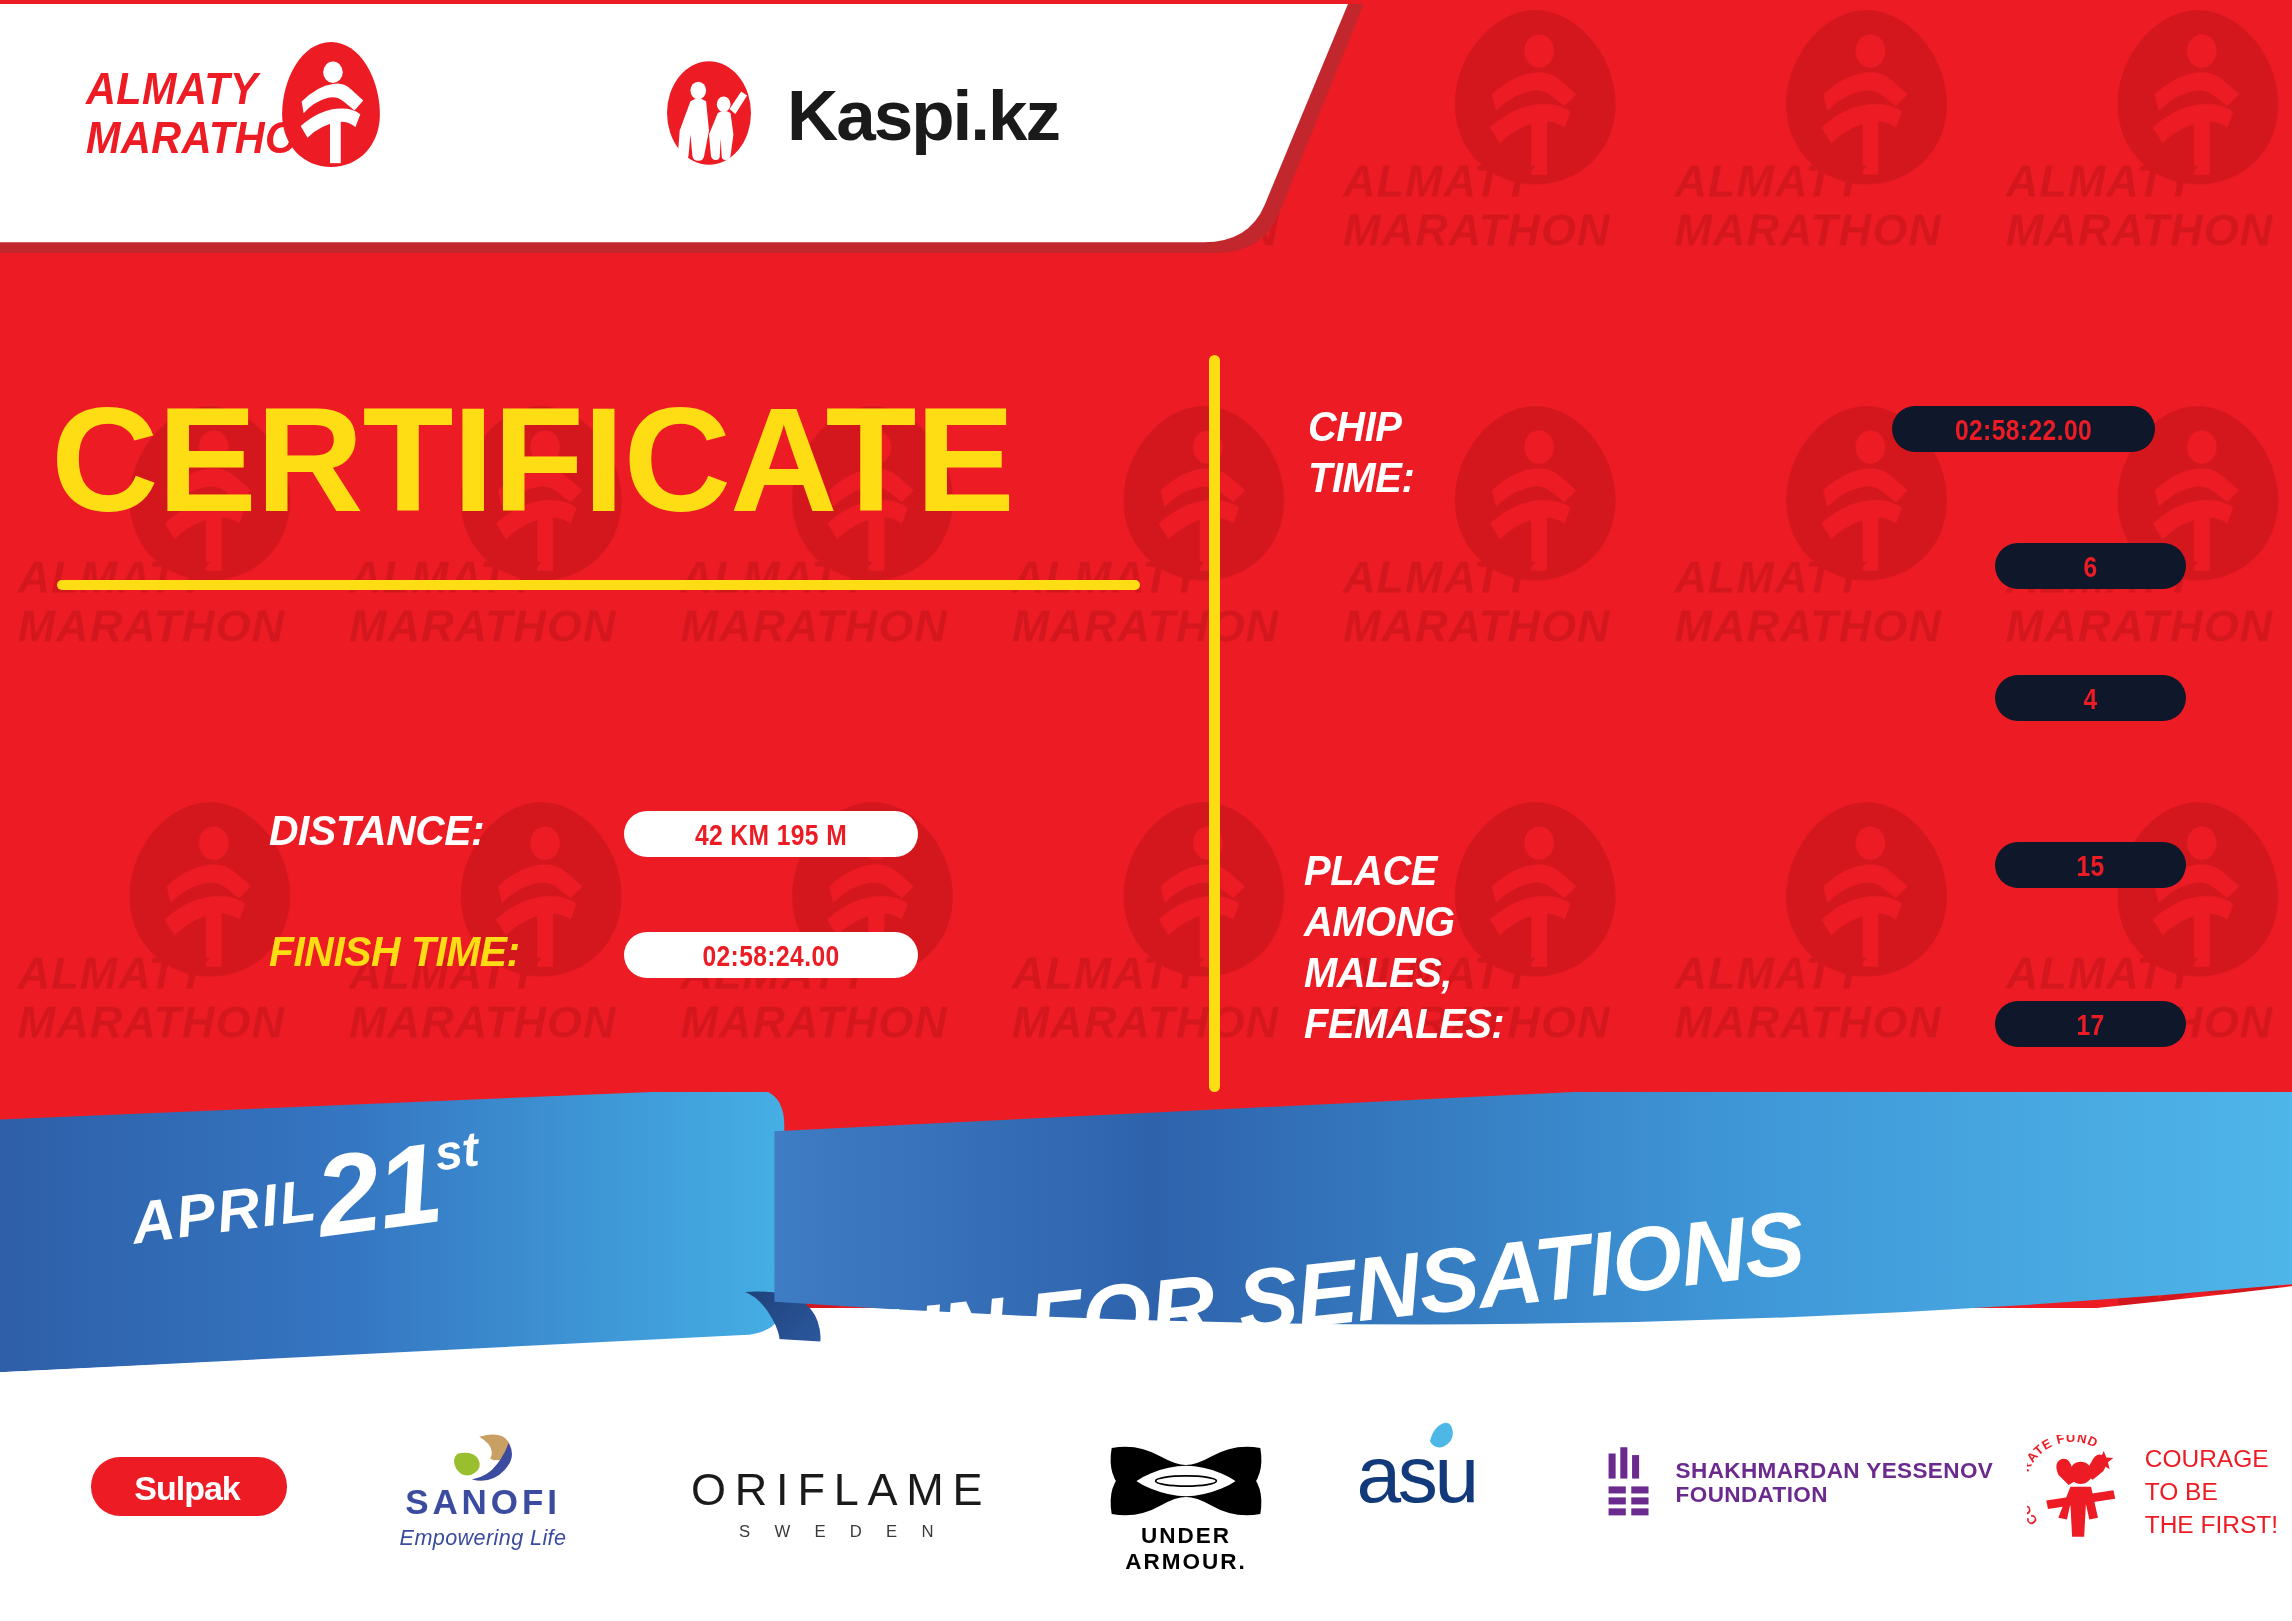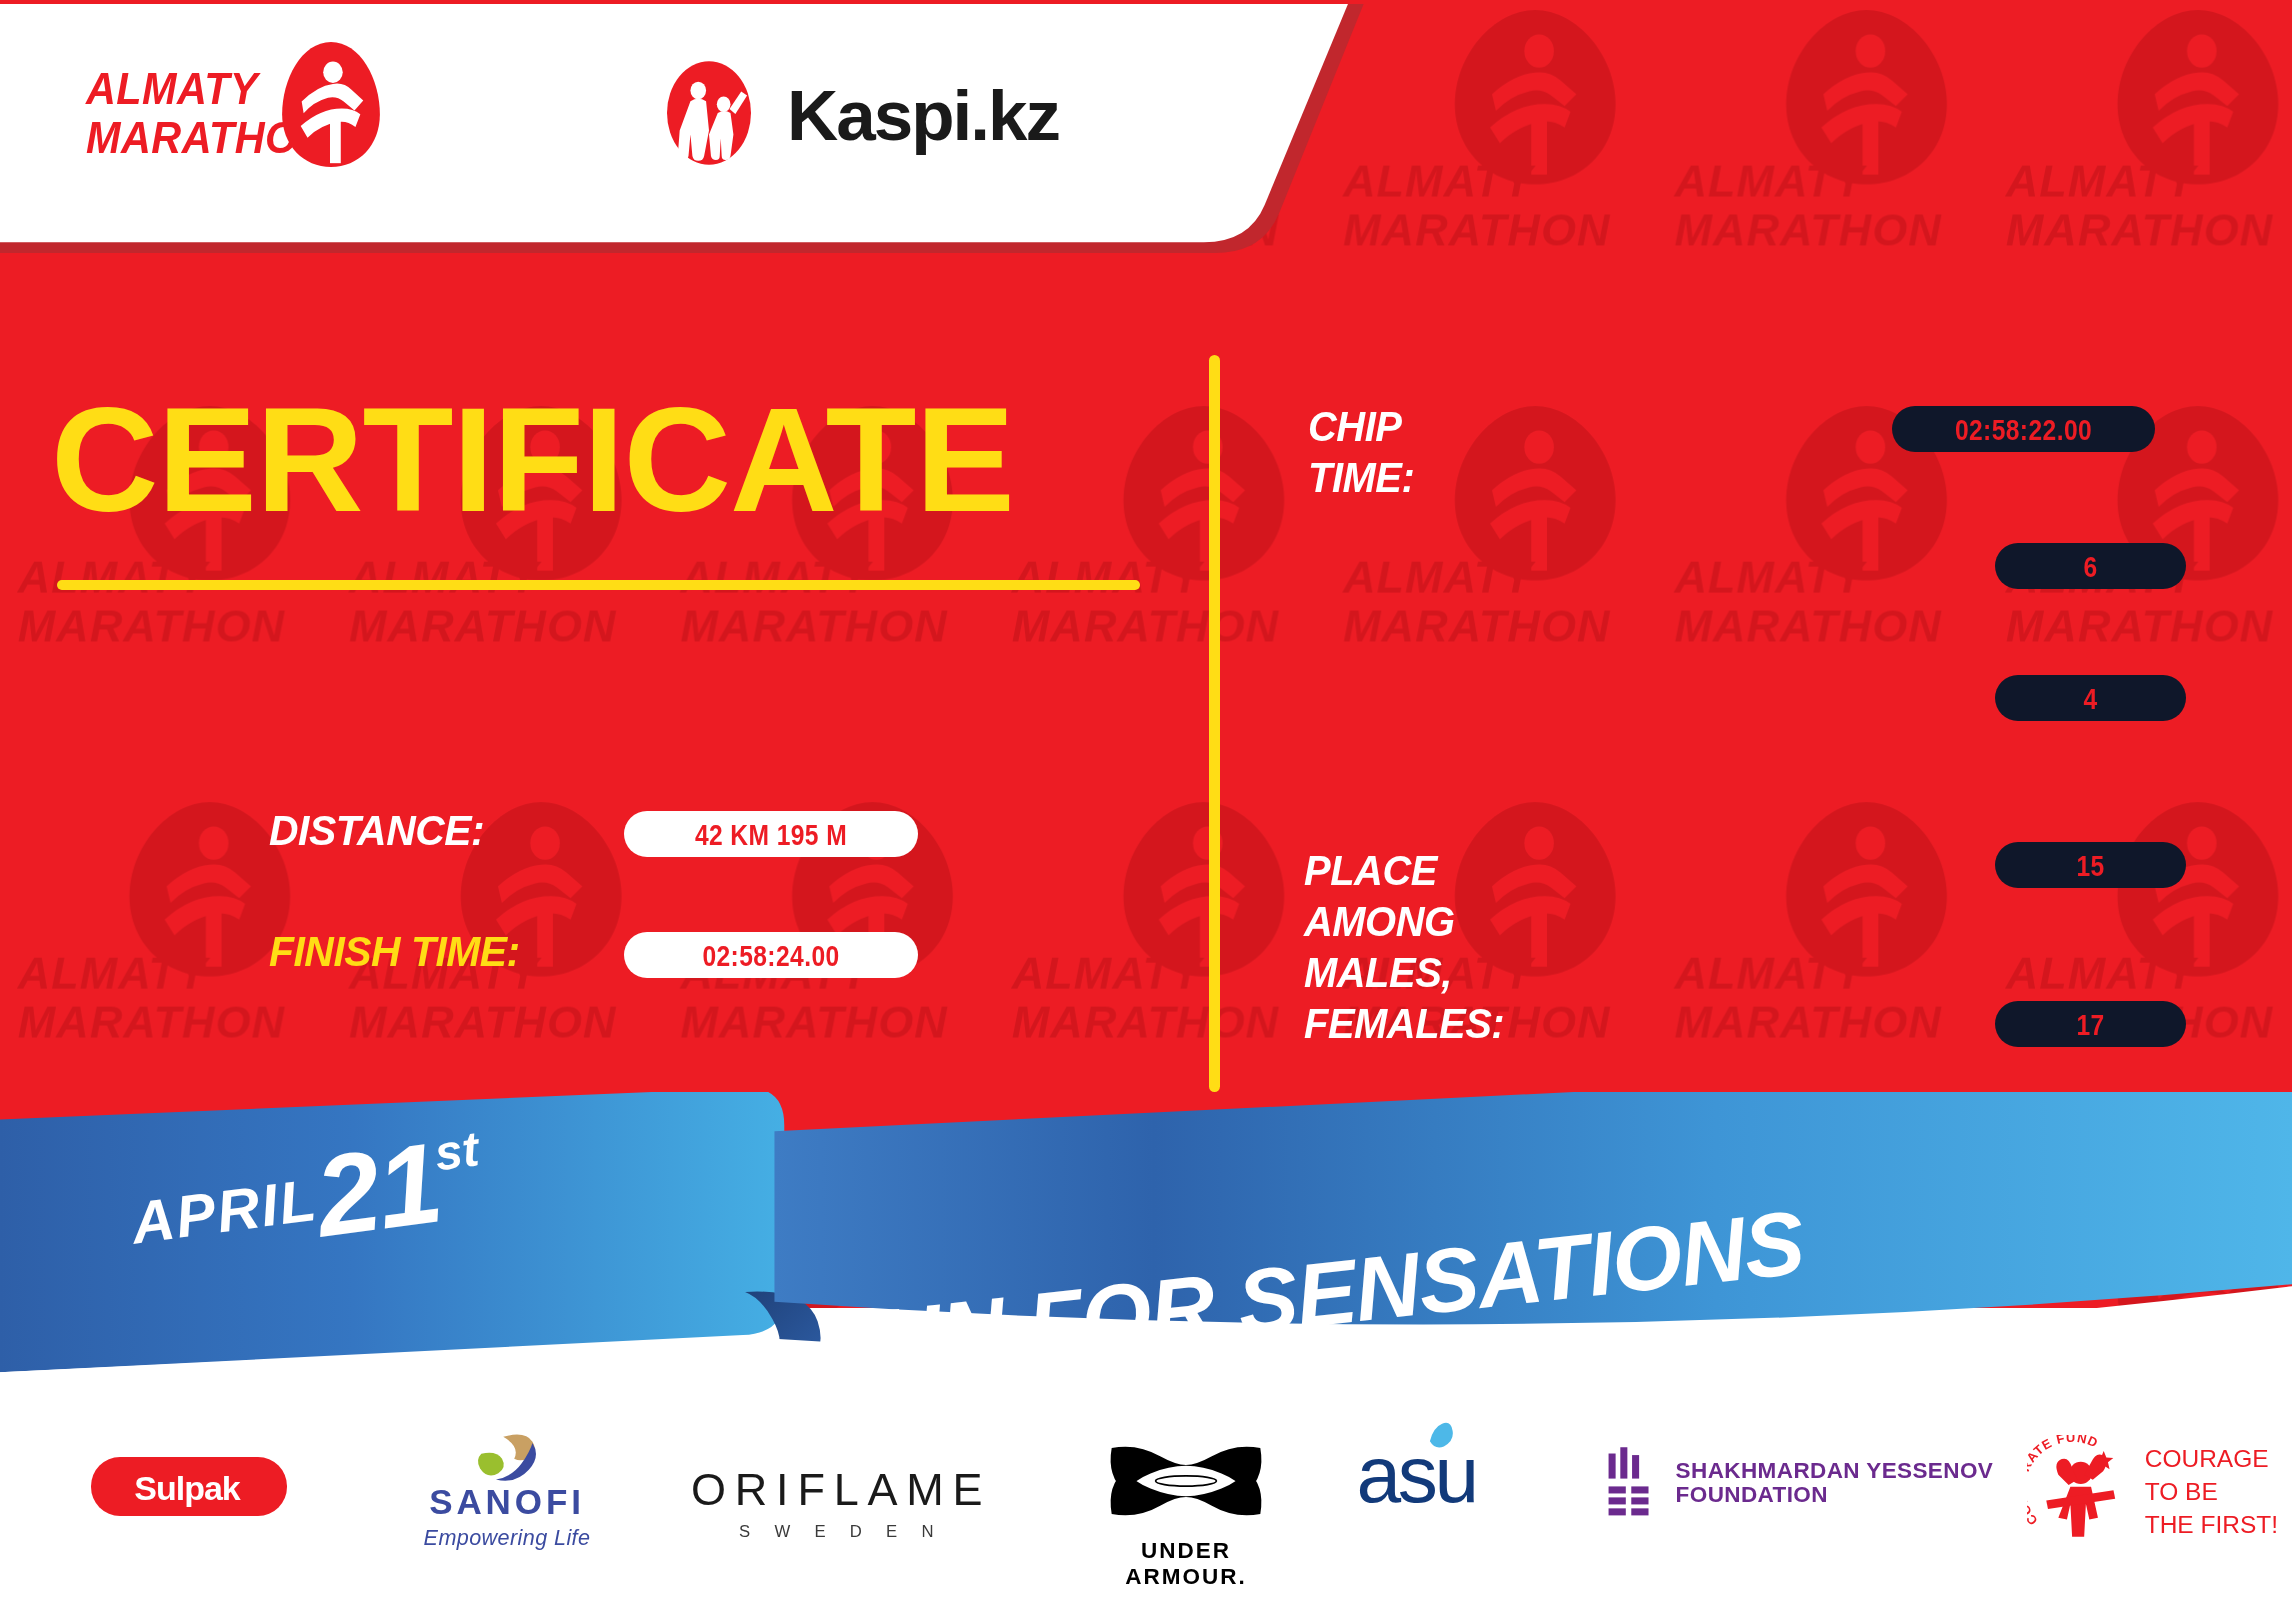--- a/index.html
+++ b/index.html
@@ -263,21 +263,21 @@
     color: #1A1A1A; font-size: 45px; letter-spacing: 8.8px;
     font-weight: 300; white-space: nowrap;
   }
   .orif-sub {
     color: #3A3A3A; font-size: 16.7px; letter-spacing: 9.8px;
     text-align: center; margin-top: 5.9px;
   }
 
   .ua-txt {
     color: #000; font-size: 22.5px; font-weight: bold;
-    letter-spacing: 2px; text-align: center; margin-top: 19px;
+    letter-spacing: 2px; text-align: center; margin-top: 4px;
   }
 
   .shak-txt {
     color: #6B2A8E; font-size: 22.5px; font-weight: bold;
     line-height: 24px; letter-spacing: 0.4px;
     white-space: pre-line;
   }
 
   .courage-txt {
     color: #ED1C24; font-size: 24.5px; line-height: 33px;
@@ -439,21 +439,21 @@
   <div class="ribbon-slogan">RUN FOR SENSATIONS</div>
 
   <div class="sponsors">
 
     <div class="sp" style="left:91px;top:71px;">
       <div class="sulpak-pill">
         <span>Sulpak</span>
       </div>
     </div>
 
-    <div class="sp" style="left:404px;top:47px;width:206px;">
+    <div class="sp" style="left:380px;top:47px;width:206px;">
       <svg viewBox="0 0 110 80" style="width:67px;height:49px;display:block;margin:0 auto;">
         <path d="M48 6 q36 -10 48 8 q10 16 -6 26 q-12 8 -24 2 q10 -20 -18 -36 Z" fill="#C9A063"></path>
         <path d="M96 16 q14 22 -6 44 q-22 24 -54 16 q26 -4 42 -26 q14 -20 18 -34 Z" fill="#3B4BA0"></path>
         <path d="M12 34 q24 -6 34 8 q8 14 -6 24 q-18 10 -30 -8 q-8 -14 2 -24 Z" fill="#9ABF2E"></path>
       </svg>
       <div class="sanofi-txt">SANOFI</div>
       <div class="sanofi-sub">Empowering Life</div>
     </div>
 
     <div class="sp" style="left:691px;top:78px;">

